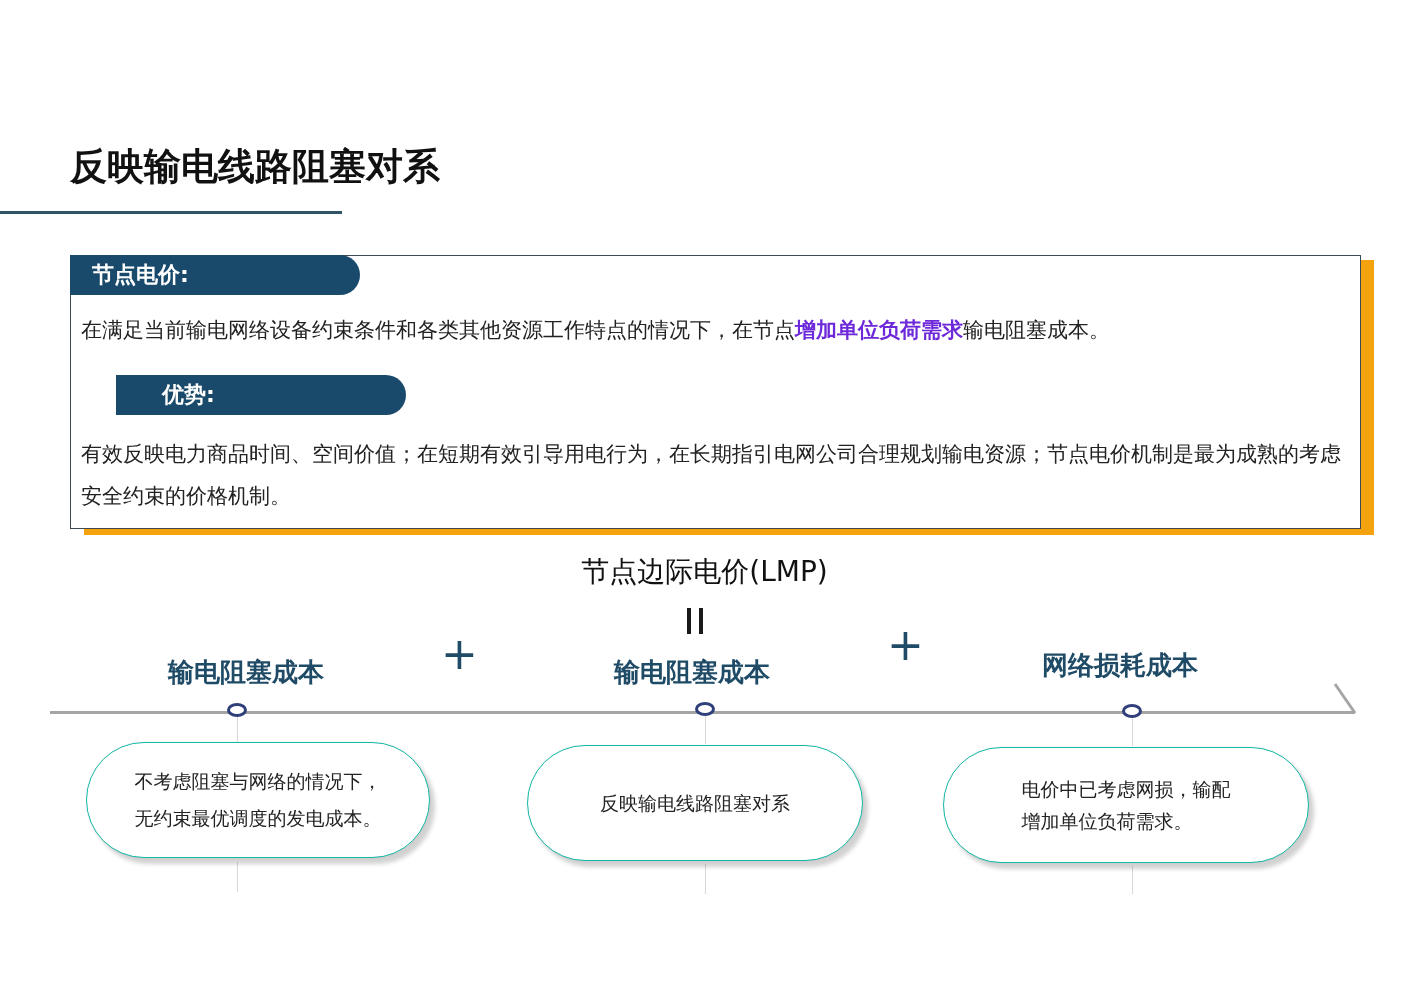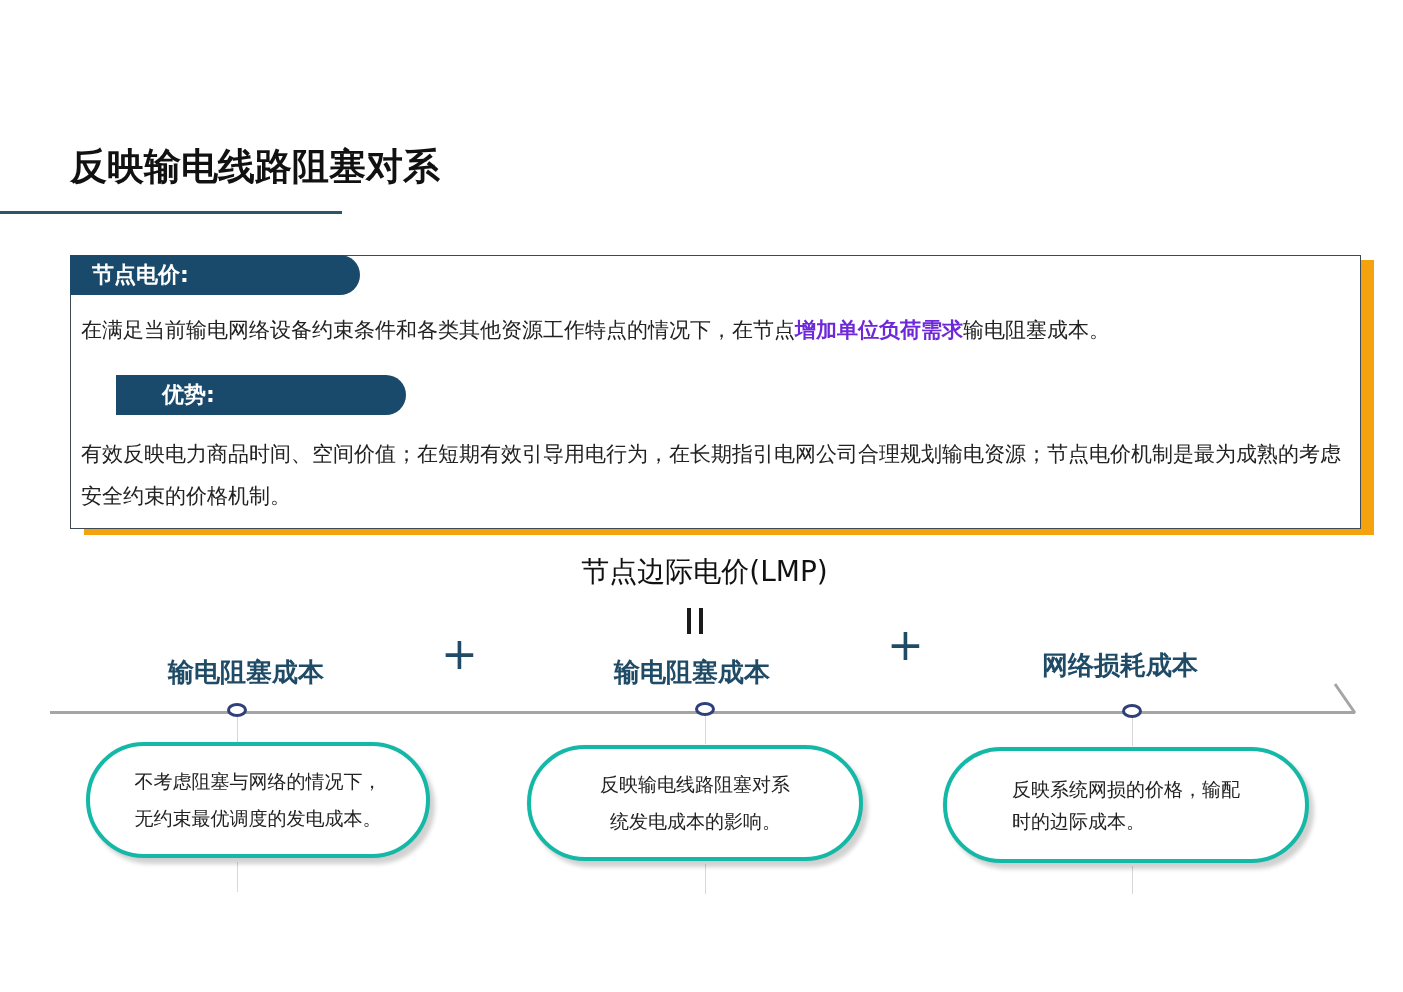--- a/index.html
+++ b/index.html
@@ -75,21 +75,21 @@
       position: absolute; width: 20px; height: 14px; border: 3px solid #2e3f7a;
       border-radius: 50%; background: #ffffff;
     }
     .stem {
       position: absolute; width: 1px; background: #d8d8d8;
     }
 
     .bubble {
       position: absolute; background: #ffffff; border-radius: 62px;
       box-shadow: 5px 6px 4px rgba(0,0,0,0.18), 0 0 2px rgba(0,0,0,0.08);
-      border: 4px solid #14b8a6;
+      border: 1px solid #14b8a6;
       display: flex; align-items: center; justify-content: center;
     }
     .bubble-text {
       font-size: 19px; color: #222222; line-height: 37px;
     }
     .bubble-text div { white-space: nowrap; }
   </style>
 </head>
 <body>
 
@@ -136,22 +136,21 @@
 <div class="bubble" style="left:86px; top:742px; width:344px; height:116px;">
   <div class="bubble-text">
     <div>不考虑阻塞与网络的情况下，</div>
     <div>无约束最优调度的发电成本。</div>
   </div>
 </div>
 
 <div class="bubble" style="left:527px; top:745px; width:336px; height:116px;">
   <div class="bubble-text" style="text-align:left;">
     <div>反映输电线路阻塞对系</div>
-    <div style="padding-left:10px;">统发电成本的影响。</div>
   </div>
 </div>
 
 <div class="bubble" style="left:943px; top:747px; width:366px; height:116px;">
   <div class="bubble-text" style="line-height:32px;">
-    <div>反映系统网损的价格，输配</div>
-    <div>时的边际成本。</div>
+    <div>电价中已考虑网损，输配</div>
+    <div>增加单位负荷需求。</div>
   </div>
 </div>
 
 </body></html>

